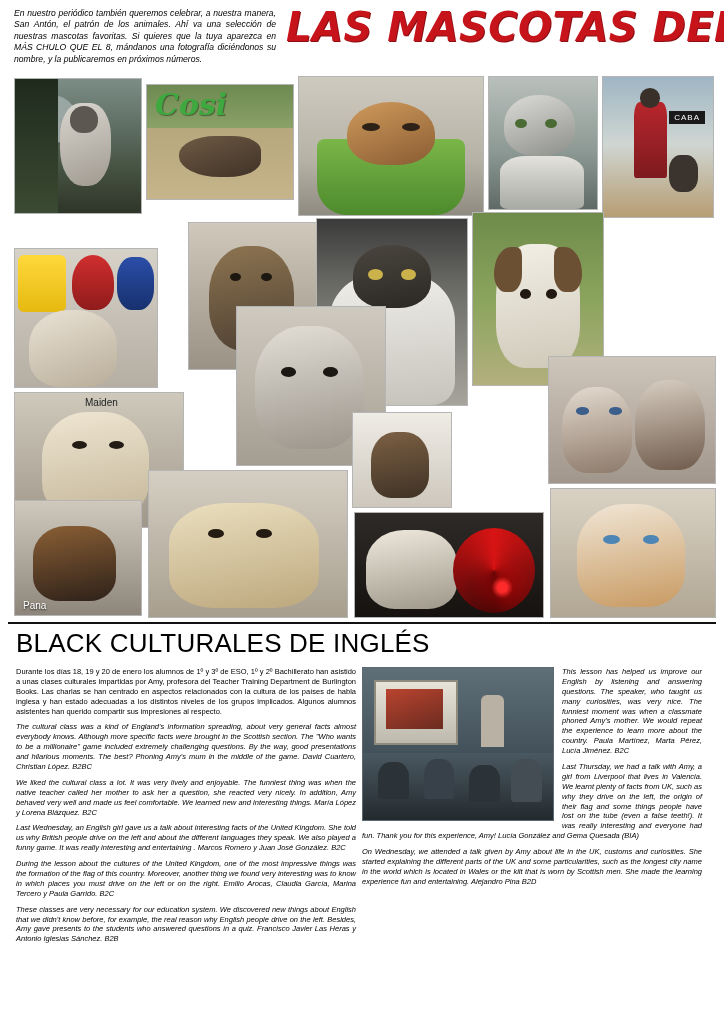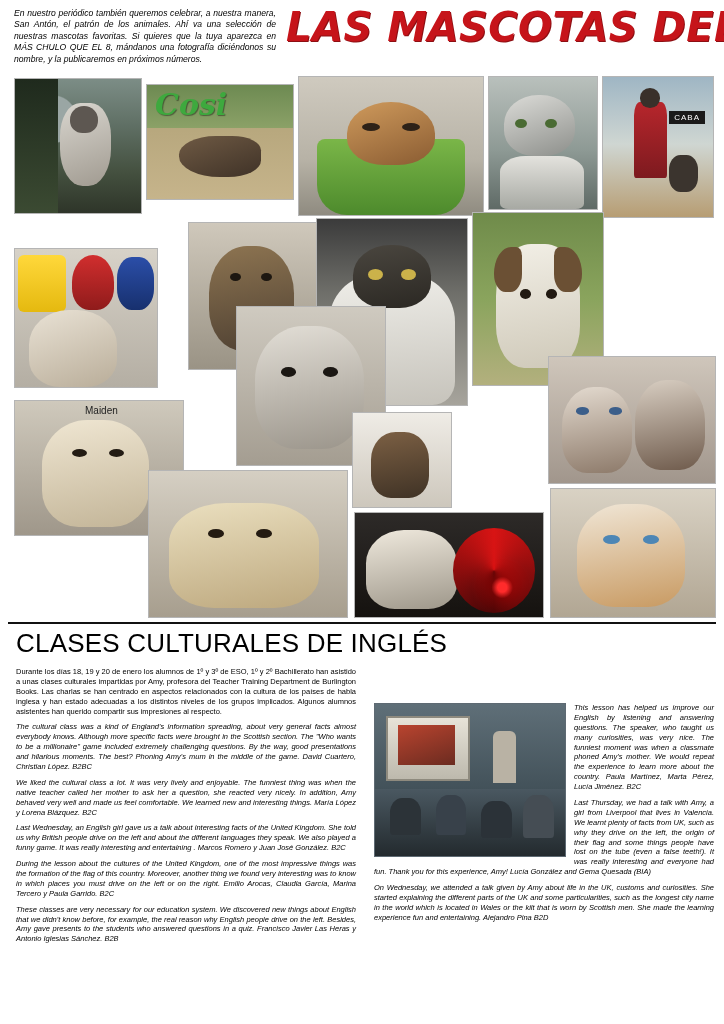--- a/index.html
+++ b/index.html
@@ -138,24 +138,23 @@
   .col p.quote { font-style: italic; }
 
   .col-left {
     position: absolute;
     left: 6px;
     top: 0;
     width: 340px;
   }
   .col-right {
     position: absolute;
-    left: 364px;
+    left: 352px;
     top: 0;
     width: 340px;
-    margin-top: 36px;
   }
   .classroom-photo {
     float: left;
     width: 190px;
     height: 152px;
     margin: 0 8px 4px 0;
     overflow: hidden;
     border: 1px solid rgba(0,0,0,0.15);
     position: relative;
     background: #6f7d88;
@@ -260,21 +259,21 @@
 
 
     <div class="photo" style="left:236px; top:306px; width:150px; height:160px;">
       <div class="inner" style="background:linear-gradient(180deg,#cfcac0 0%,#a49d91 100%);">
         <div style="position:absolute;left:12%;top:12%;width:74%;height:78%;background:linear-gradient(170deg,#e2ded6,#9b958b);border-radius:44% 44% 38% 38%;"></div>
         <div style="position:absolute;left:30%;top:38%;width:10%;height:6%;background:#1b1713;border-radius:50%;"></div>
         <div style="position:absolute;left:58%;top:38%;width:10%;height:6%;background:#1b1713;border-radius:50%;"></div>
       </div>
     </div>
 
-    <div class="photo" style="left:14px; top:400px; width:170px; height:136px;">
+    <div class="photo" style="left:14px; top:392px; width:170px; height:136px;">
       <div class="inner" style="background:linear-gradient(180deg,#cfc9bc 0%,#9f978a 100%);">
         <div style="position:absolute;left:16%;top:14%;width:64%;height:80%;background:linear-gradient(170deg,#efe6d2,#c3b598);border-radius:42% 42% 34% 34%;"></div>
         <div style="position:absolute;left:34%;top:36%;width:9%;height:6%;background:#231c14;border-radius:50%;"></div>
         <div style="position:absolute;left:56%;top:36%;width:9%;height:6%;background:#231c14;border-radius:50%;"></div>
         <div class="cap" style="left:70px;top:4px;color:#222;text-shadow:none;">Maiden</div>
       </div>
     </div>
 
     <div class="photo" style="left:352px; top:412px; width:100px; height:96px;">
       <div class="inner" style="background:linear-gradient(180deg,#efece6,#cdc7bc);">
@@ -284,20 +283,26 @@
 
     <div class="photo" style="left:548px; top:356px; width:168px; height:128px;">
       <div class="inner" style="background:linear-gradient(180deg,#cfc6bb 0%,#a1968c 100%);">
         <div style="position:absolute;left:8%;top:24%;width:42%;height:68%;background:linear-gradient(170deg,#e3dacf,#8d7a6a);border-radius:45% 45% 36% 36%;"></div>
         <div style="position:absolute;left:52%;top:18%;width:42%;height:72%;background:linear-gradient(170deg,#d8cec2,#6f5b4c);border-radius:45% 45% 36% 36%;"></div>
         <div style="position:absolute;left:16%;top:40%;width:8%;height:6%;background:#3b5e8a;border-radius:50%;"></div>
         <div style="position:absolute;left:36%;top:40%;width:8%;height:6%;background:#3b5e8a;border-radius:50%;"></div>
       </div>
     </div>
 
+    <div class="photo" style="left:14px; top:500px; width:128px; height:116px;">
+      <div class="inner" style="background:linear-gradient(180deg,#cfc9bd 0%,#8e867b 100%);">
+        <div style="position:absolute;left:14%;top:22%;width:66%;height:66%;background:linear-gradient(170deg,#8a5f35,#2e2119);border-radius:40% 40% 32% 32%;"></div>
+        <div class="cap" style="left:8px;bottom:4px;">Pana</div>
+      </div>
+    </div>
 
     <div class="photo" style="left:148px; top:470px; width:200px; height:148px;">
       <div class="inner" style="background:linear-gradient(180deg,#d5cfc3 0%,#a79e8e 100%);">
         <div style="position:absolute;left:10%;top:22%;width:76%;height:72%;background:linear-gradient(170deg,#eadfbf,#bda87e);border-radius:38% 38% 30% 30%;"></div>
         <div style="position:absolute;left:30%;top:40%;width:8%;height:6%;background:#241b12;border-radius:50%;"></div>
         <div style="position:absolute;left:54%;top:40%;width:8%;height:6%;background:#241b12;border-radius:50%;"></div>
       </div>
     </div>
 
     <div class="photo" style="left:354px; top:512px; width:190px; height:106px;">
@@ -313,21 +318,21 @@
         <div style="position:absolute;left:32%;top:36%;width:10%;height:7%;background:#4d86b5;border-radius:50%;"></div>
         <div style="position:absolute;left:56%;top:36%;width:10%;height:7%;background:#4d86b5;border-radius:50%;"></div>
       </div>
     </div>
 
   </div>
 
   <div class="divider"></div>
 
   <div class="article">
-    <h1 class="article-title">CLASES CULTURALES DE INGLÉS</h1>
+    <h1 class="article-title">BLACK CULTURALES DE INGLÉS</h1>
 
     <div class="cols">
 
       <div class="col col-left">
         <p class="lead">Durante los días 18, 19 y 20 de enero los alumnos de 1º y 3º de ESO, 1º y 2º Bachillerato han asistido a unas clases culturales impartidas por Amy, profesora del Teacher Training Department de Burlington Books. Las charlas se han centrado en aspectos relacionados con la cultura de los países de habla inglesa y han estado adecuadas a los distintos niveles de los grupos implicados. Algunos alumnos asistentes han querido compartir sus impresiones al respecto.</p>
         <p class="quote">The cultural class was a kind of England's information spreading, about very general facts almost everybody knows. Although more specific facts were brought in the Scottish section. The "Who wants to be a millionaire" game included extremely challenging questions. By the way, good presentations and hilarious moments. The best? Phoning Amy's mum in the middle of the game. David Cuartero, Christian López.  B2BC</p>
         <p class="quote">We liked the cultural class a lot. It was very lively and enjoyable. The funniest thing was when the native teacher called her mother to ask her a question, she reacted very nicely. In addition, Amy behaved very well and made us feel comfortable. We learned new and interesting things. María López y Lorena Blázquez. B2C</p>
         <p class="quote">Last Wednesday, an English girl gave us a talk about interesting facts of the United Kingdom. She told us why British people drive on the left and about the different languages they speak. We also played a funny game. It was really interesting and entertaining . Marcos Romero y Juan José González. B2C</p>
         <p class="quote">During the lesson about the cultures of the United Kingdom, one of the most impressive things was the formation of the flag of this country. Moreover, another thing we found very interesting was to know in which places you must drive on the left or on the right. Emilio Arocas, Claudia García, Marina Tercero y Paula Garrido. B2C</p>
         <p class="quote">These classes are very necessary for our education system. We discovered new things about English that we didn't know before, for example, the real reason why English people drive on the left. Besides, Amy gave presents to the students who answered questions in a quiz. Francisco Javier Las Heras y Antonio Iglesias Sánchez. B2B</p>

